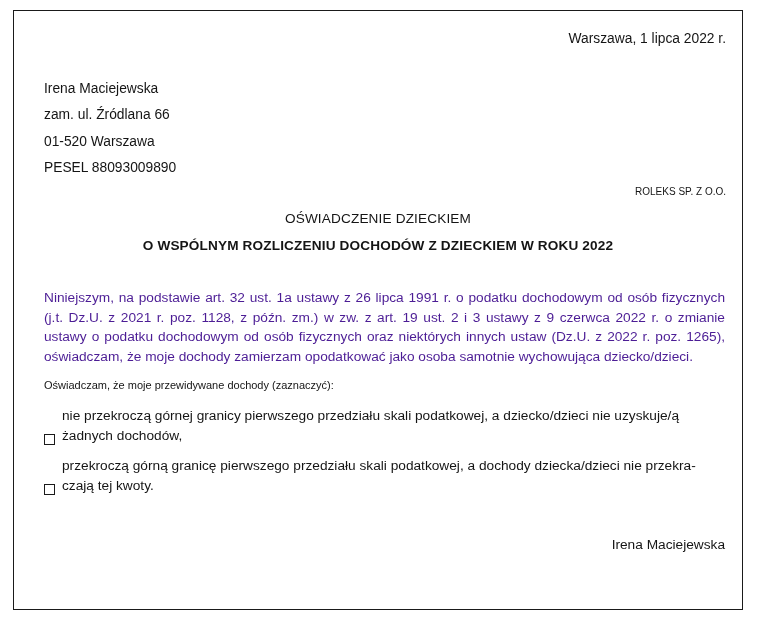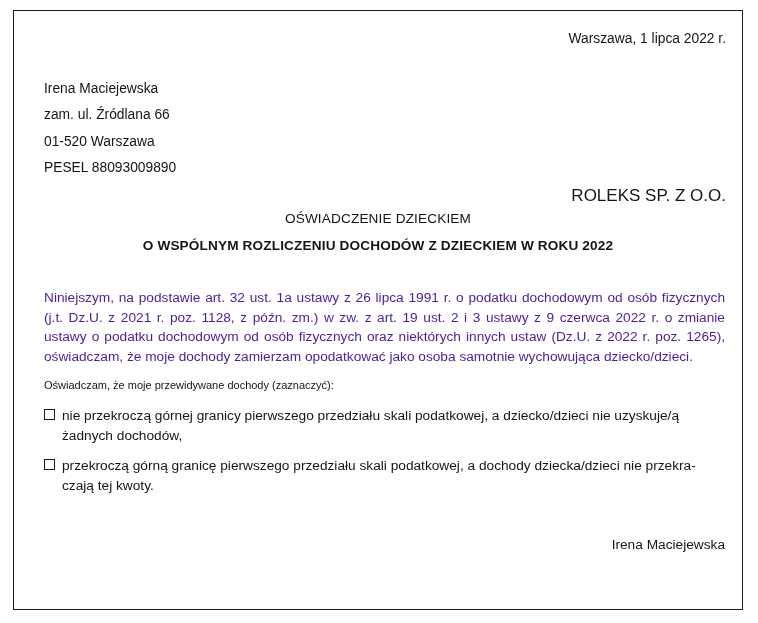--- a/index.html
+++ b/index.html
@@ -73,21 +73,21 @@
   .sender-block .line {
     margin-bottom: 12.5px;
     font-size: 13.8px;
   }
 
   
   .employer {
     position: absolute;
     right: 2px;
     top: 168px;
-    font-size: 17px;
+    font-size: 10px;
   }
 
   
   .title-block {
     position: absolute;
     left: 0;
     right: 0;
     top: 192px;
     text-align: center;
   }
@@ -125,21 +125,21 @@
     margin-top: 10px;
     color: #151515;
   }
 
   
   .options {
     margin-top: 10px;
   }
   .option-row {
     display: flex;
-    align-items: flex-start;
+    align-items: flex-end;
     margin-bottom: 11px;
   }
   .checkbox {
     flex: 0 0 auto;
     width: 11px;
     height: 11px;
     border: 1.3px solid #1a1a1a;
     box-sizing: border-box;
     margin-top: 3px;
     margin-right: 7px;

